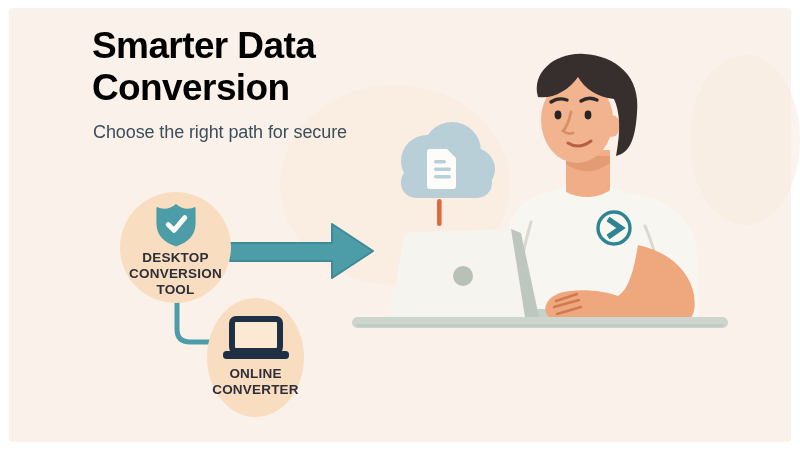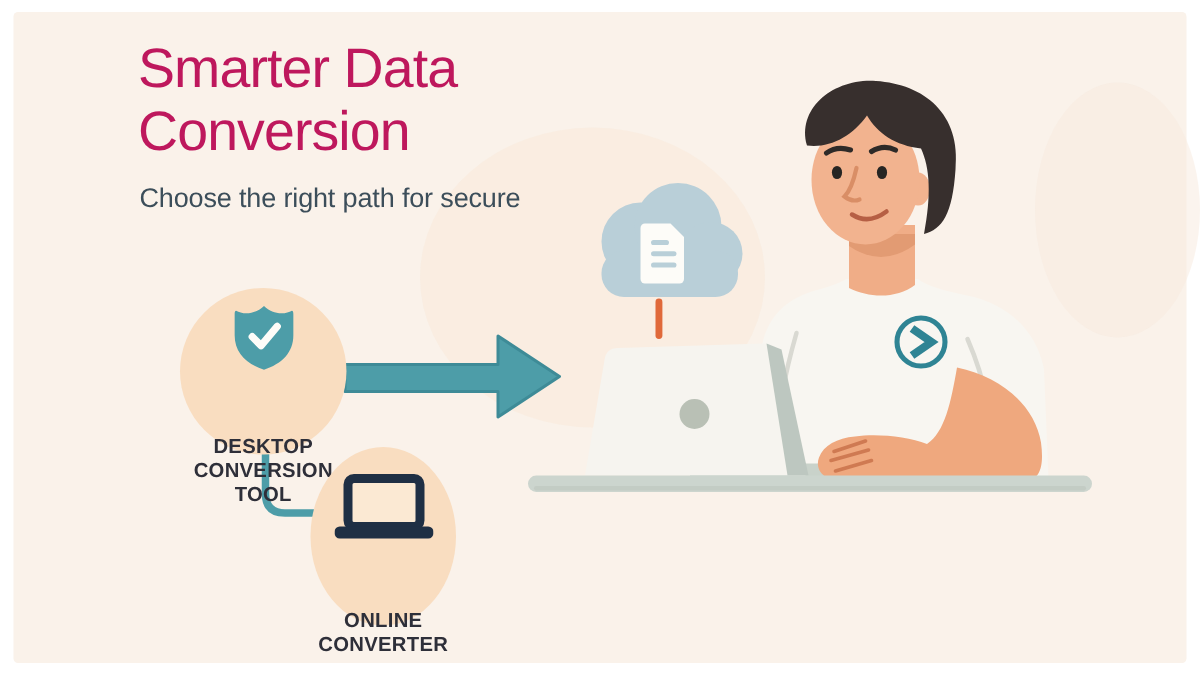--- a/index.html
+++ b/index.html
@@ -10,34 +10,33 @@
   .canvas{
     position:absolute;left:9px;top:8px;right:9px;bottom:8px;
     background:#faf2ea;border-radius:3px;
   }
   .layer{position:absolute;left:0;top:0;width:800px;height:450px;}
   .illus{z-index:1;}
   .content{z-index:2;}
 
   .title{
     position:absolute;left:92px;top:25px;
-    font-size:37px;font-weight:400;color:#be185d;
+    font-size:37px;font-weight:700;color:#000000;
     line-height:1.14;letter-spacing:-0.6px;
   }
   .subtitle{
     position:absolute;left:93px;top:121px;
     font-size:18px;font-weight:400;color:#3c4e5a;
     line-height:1.25;letter-spacing:-0.1px;
   }
 
   .node{
     position:absolute;background:#f9ddc0;border-radius:50%;
     display:flex;flex-direction:column;align-items:center;
     text-align:center;
-    gap:40px;
   }
   .node-desktop{left:120px;top:192px;width:111px;height:111px;}
   .node-online{left:207px;top:298px;width:97px;height:119px;text-align:center;}
   .node .icon{flex:0 0 auto;display:block;}
   .node-desktop .icon{margin-top:10px;}
   .node-online .icon{margin-top:18px;}
   .node-label{
     font-size:13.5px;font-weight:700;color:#2e2f39;
     line-height:1.18;letter-spacing:0.2px;white-space:nowrap;
   }

